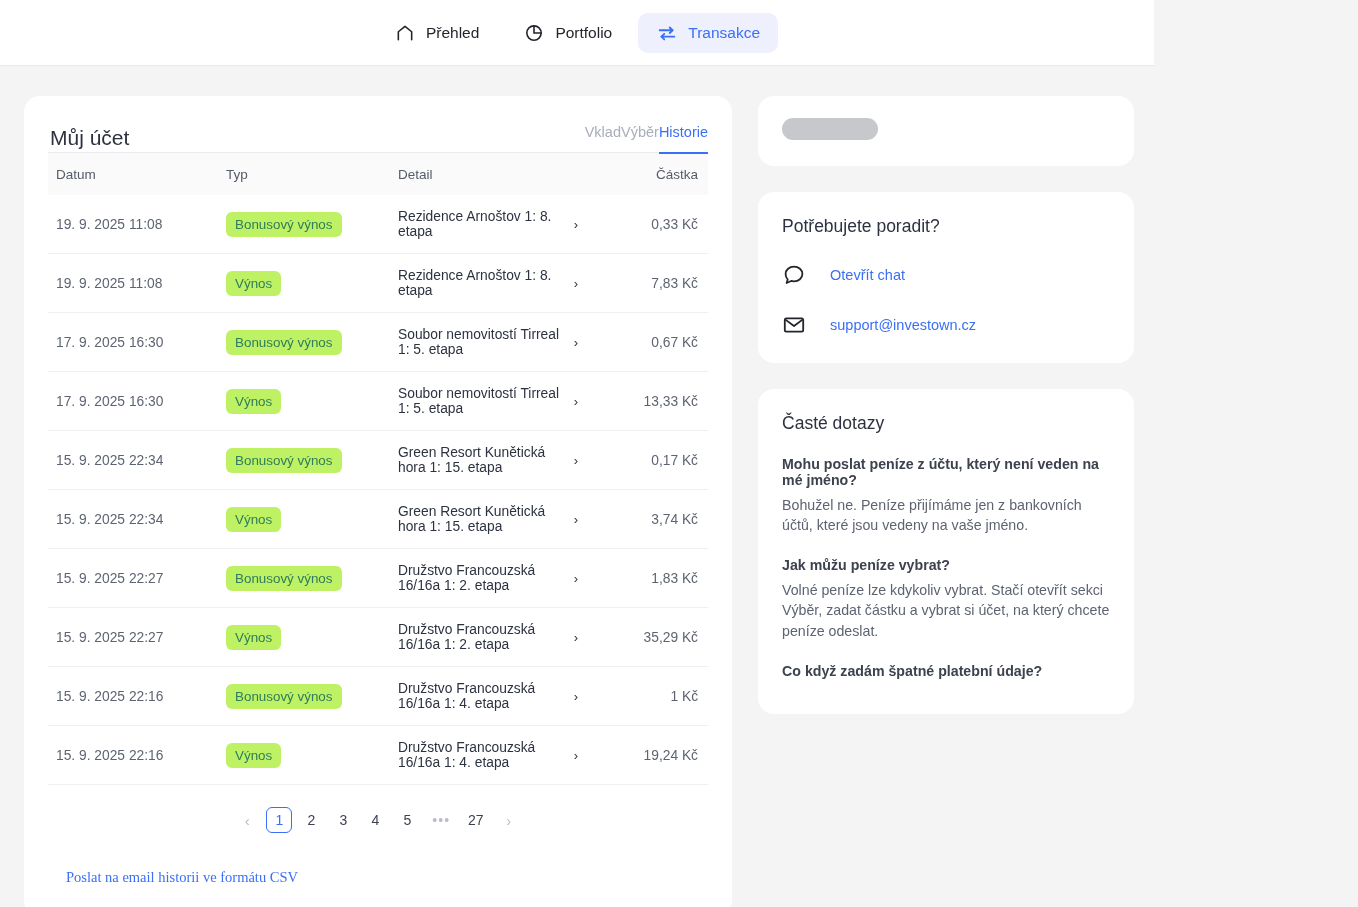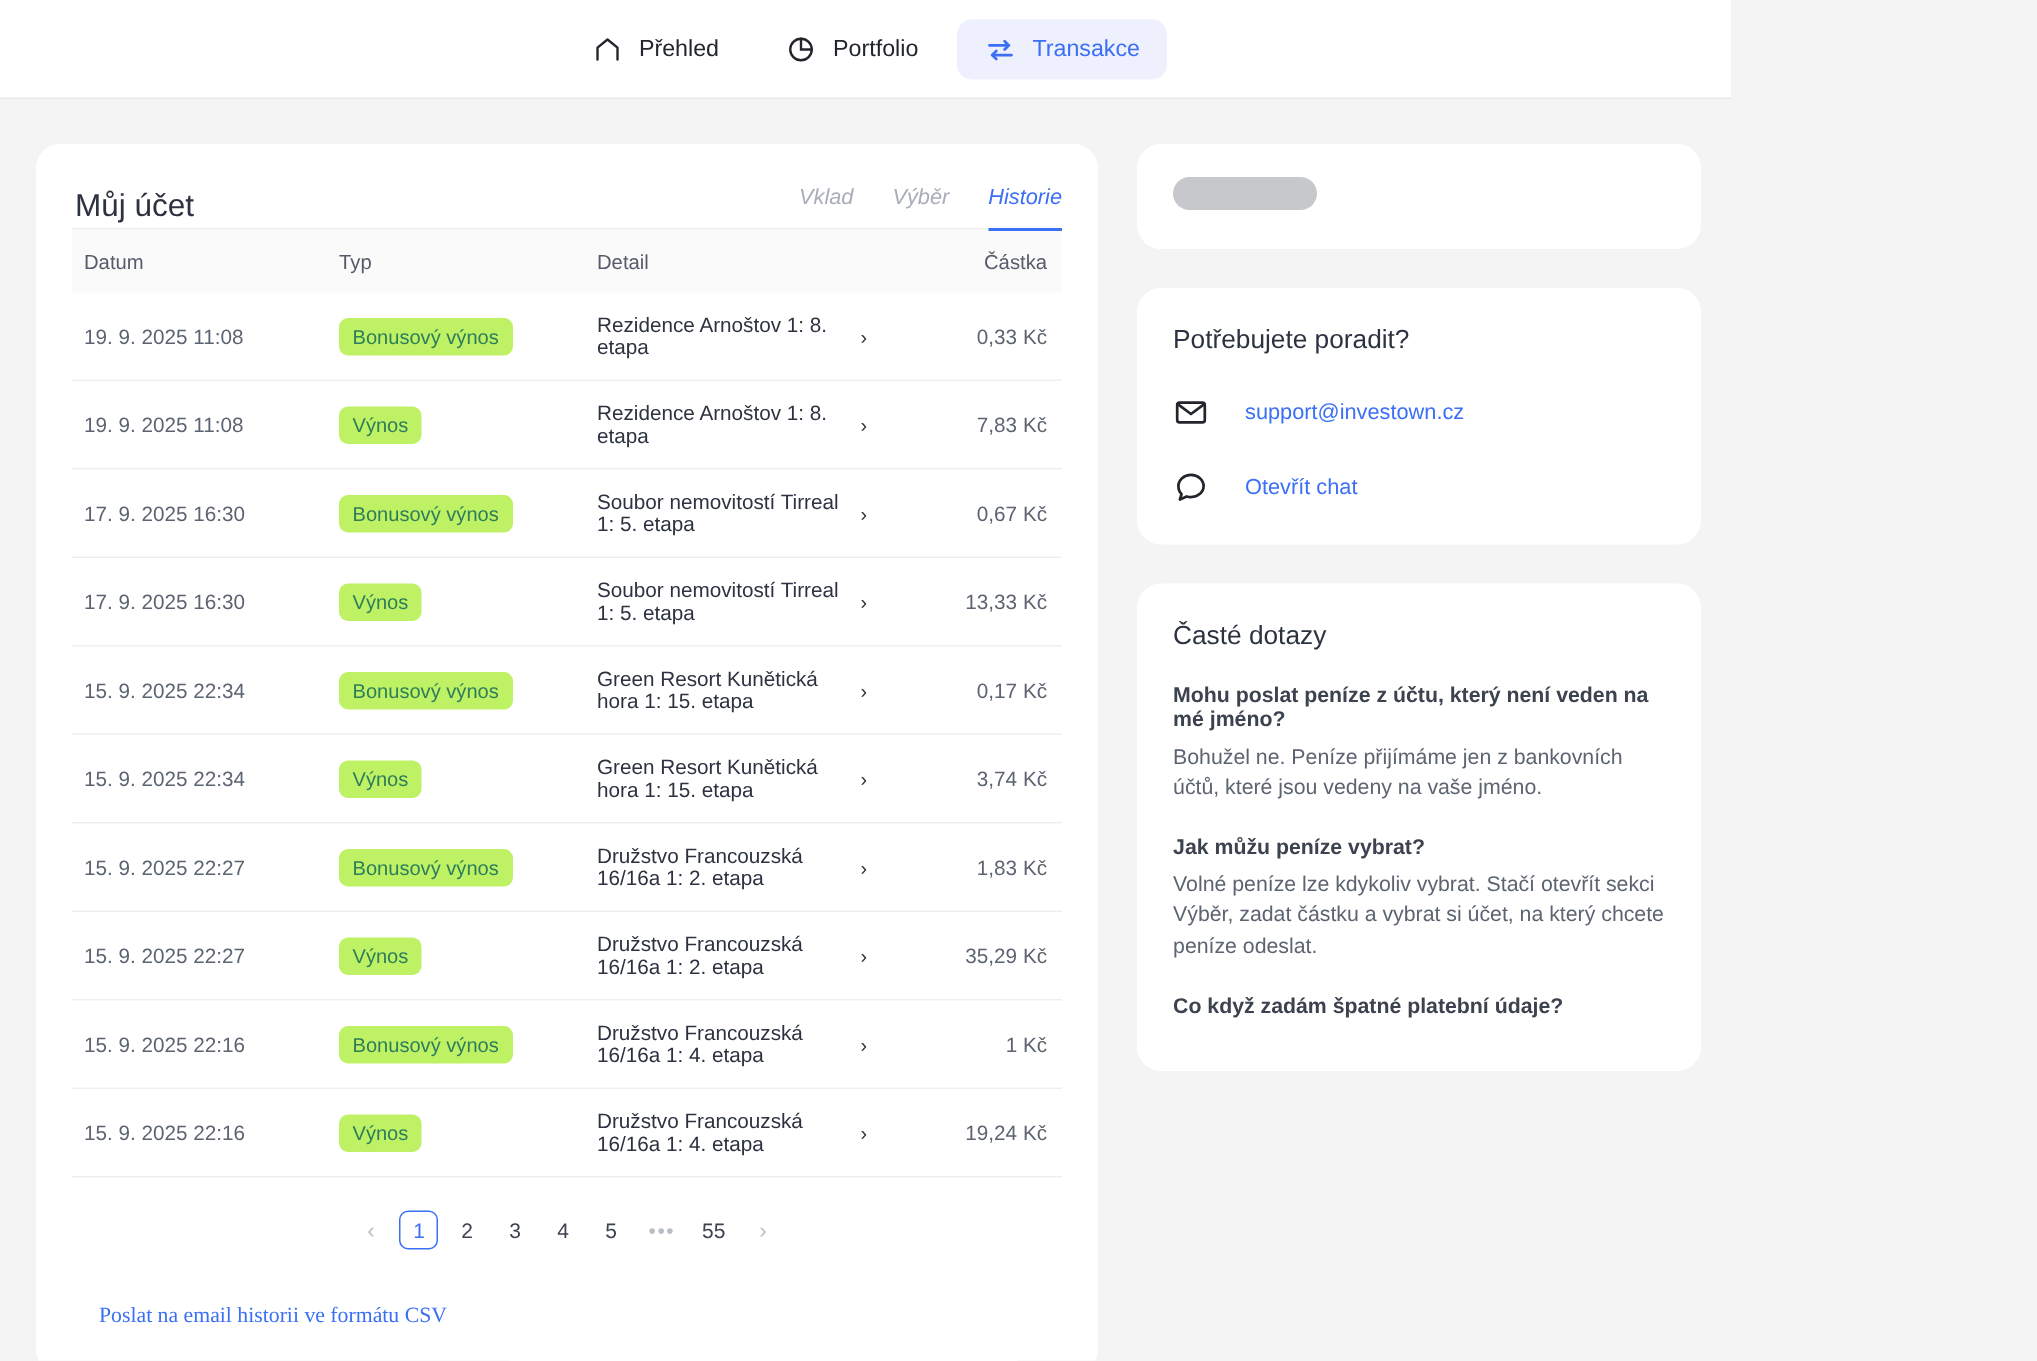--- a/index.html
+++ b/index.html
@@ -36,21 +36,21 @@
   }
   .card {
     background: #ffffff; border-radius: 16px;
   }
   .main-card { width: 838px; min-height: 794px; padding: 26px 24px 0 24px; position: relative; }
   .side { width: 450px; display: flex; flex-direction: column; gap: 26px; }
 
   
   .mc-head { display: flex; align-items: flex-end; justify-content: space-between; }
   .mc-title { font-size: 21px; color: #2c3240; font-weight: 400; padding-left: 2px; padding-bottom: 2px; }
-  .tabs { display: flex; gap: 26px; align-items: flex-end; font-style: italic; }
+  .tabs { display: flex; align-items: flex-end; }
   .tab {
     font-size: 14.5px; color: #a8adb8; padding-bottom: 12px;
     cursor: pointer; border-bottom: 2.5px solid transparent; position: relative; top: 2px;
   }
   .tab.active { color: #3b6ff5; border-bottom-color: #3b6ff5; }
   .tabs-rule { height: 1px; background: #ececee; margin-top: 0px; }
 
   
   table { width: 100%; border-collapse: collapse; }
   thead th {
@@ -285,55 +285,55 @@
       </table>
 
       <div class="pager">
         <div class="pg arrow">‹</div>
         <div class="pg active">1</div>
         <div class="pg">2</div>
         <div class="pg">3</div>
         <div class="pg">4</div>
         <div class="pg">5</div>
         <div class="pg dots">•••</div>
-        <div class="pg">55</div>
+        <div class="pg">27</div>
         <div class="pg arrow">›</div>
       </div>
 
       <a class="csv-link">Poslat na email historii ve formátu CSV</a>
 
     </div>
 
     <div class="side">
 
       <div class="card balance-card">
         <div class="skeleton"></div>
       </div>
 
       <div class="card help-card">
         <div class="help-title">Potřebujete poradit?</div>
+
+        <div class="help-row">
+          <span class="help-ico">
+            <svg width="24" height="24" viewBox="0 0 24 24" fill="none" stroke="#22252b" stroke-width="1.8" stroke-linejoin="round">
+              <path d="M12 3.6c4.7 0 8.4 3.3 8.4 7.4s-3.7 7.4-8.4 7.4c-1 0-2-.15-2.9-.43L4.6 20l1.1-3.6C4.2 15.05 3.6 13.3 3.6 11 3.6 6.9 7.3 3.6 12 3.6z"></path>
+            </svg>
+          </span>
+          <a>Otevřít chat</a>
+        </div>
 
         <div class="help-row">
           <span class="help-ico">
             <svg width="24" height="24" viewBox="0 0 24 24" fill="none" stroke="#22252b" stroke-width="1.8" stroke-linejoin="round">
               <rect x="2.8" y="5.4" width="18.4" height="13.2" rx="1.6"></rect>
               <path d="M3.4 6.6L12 13l8.6-6.4"></path>
             </svg>
           </span>
           <a>support@investown.cz</a>
         </div>
-
-        <div class="help-row">
-          <span class="help-ico">
-            <svg width="24" height="24" viewBox="0 0 24 24" fill="none" stroke="#22252b" stroke-width="1.8" stroke-linejoin="round">
-              <path d="M12 3.6c4.7 0 8.4 3.3 8.4 7.4s-3.7 7.4-8.4 7.4c-1 0-2-.15-2.9-.43L4.6 20l1.1-3.6C4.2 15.05 3.6 13.3 3.6 11 3.6 6.9 7.3 3.6 12 3.6z"></path>
-            </svg>
-          </span>
-          <a>Otevřít chat</a>
-        </div>
       </div>
 
       <div class="card faq-card">
         <div class="faq-title">Časté dotazy</div>
 
         <div class="faq-item">
           <div class="faq-q">Mohu poslat peníze z účtu, který není veden na mé jméno?</div>
           <div class="faq-a">Bohužel ne. Peníze přijímáme jen z bankovních účtů, které jsou vedeny na vaše jméno.</div>
         </div>
 

